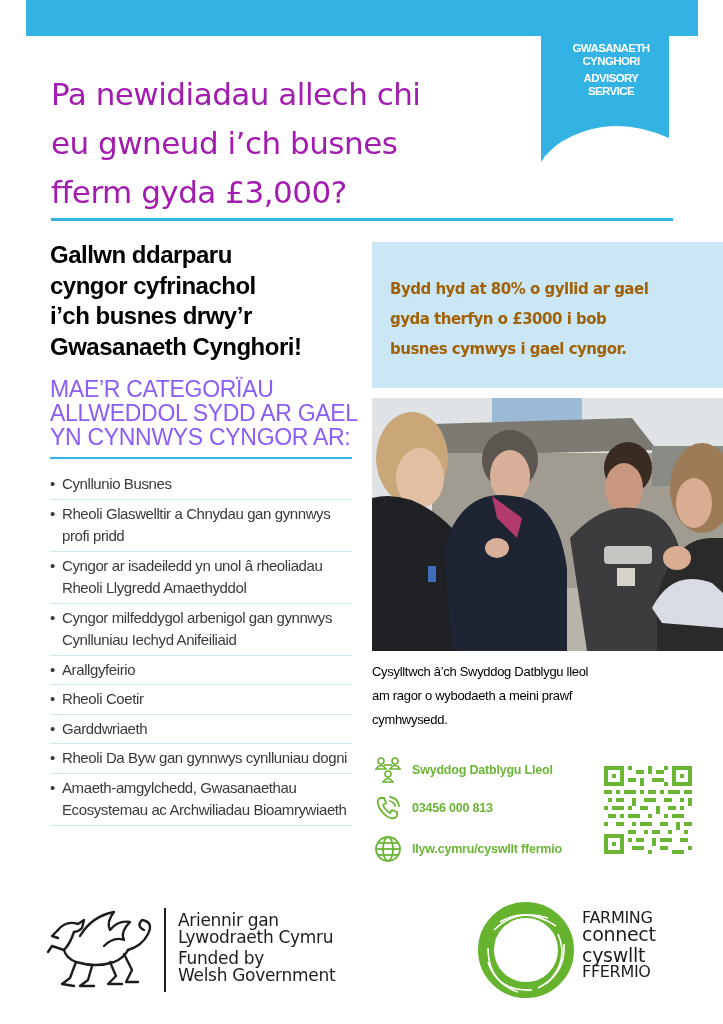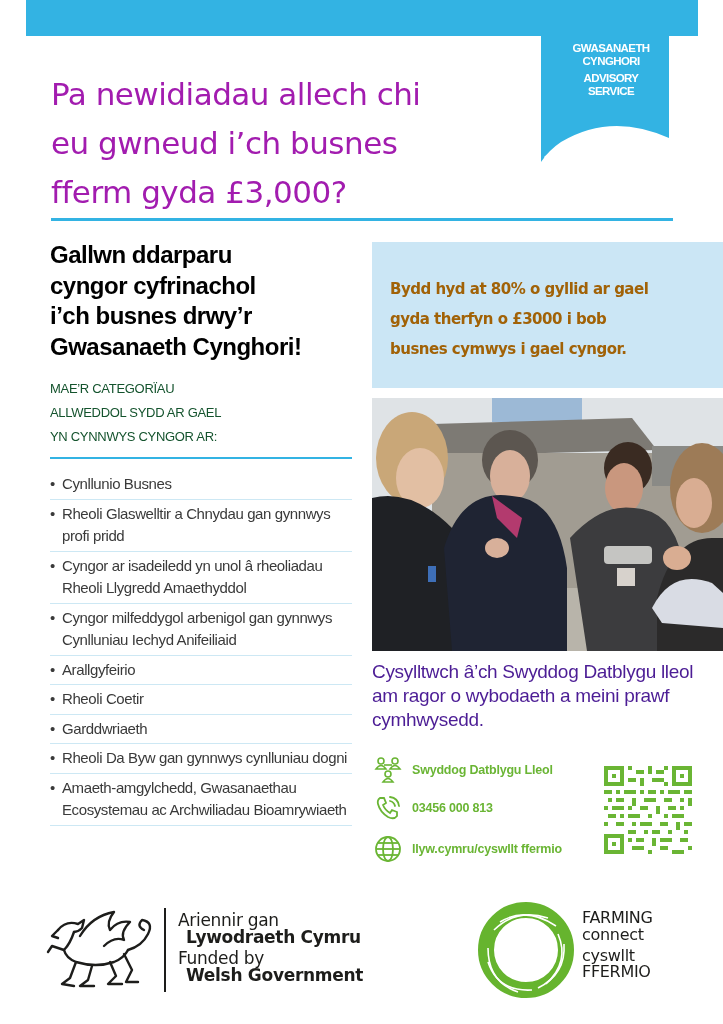--- a/index.html
+++ b/index.html
@@ -8,49 +8,49 @@
   .banner { position:absolute; left:541px; top:30px; width:128px; height:136px; }
   .banner svg { position:absolute; left:0; top:0; }
   .banner-text { position:absolute; left:0; top:12px; width:128px; text-align:center; color:#fff; font-family:"Liberation Sans", sans-serif; font-weight:bold; font-size:11.5px; line-height:13px; letter-spacing:-0.6px; }
   .banner-text div { margin:0;padding-left:12px; }
   .banner-text .gap { height:4px; }
 
   .headline { position:absolute; left:51px; top:70px; width:450px; font-family:"DejaVu Sans", sans-serif; font-size:31px; line-height:49px; font-weight:500; color:#a21caf; letter-spacing:-0.5px; }
   .headline-rule { position:absolute; left:51px; top:218px; width:622px; height:3px; background:#33b3e3; }
 
   .subhead { position:absolute; left:50px; top:240px; width:300px; font-family:Liberation Sans, sans-serif; font-weight:bold; color:#000000; font-size:24px; line-height:30.5px; letter-spacing:-0.5px; }
-  .cats-title { position:absolute; left:50px; top:377px; width:310px; font-family:"Liberation Sans", sans-serif; font-size:13px; line-height:24px; color:#14532d; letter-spacing:-0.3px; }
+  .cats-title { position:absolute; left:50px; top:377px; width:310px; font-family:"Liberation Sans", sans-serif; font-size:23px; line-height:24px; color:#8b5cf6; letter-spacing:-0.3px; }
   .cats-rule { position:absolute; left:50px; top:457px; width:302px; height:2px; background:#33b3e3; }
 
   .cat-list { position:absolute; left:50px; top:470px; width:302px; margin:0; padding:0; list-style:none; }
   .cat-list li { border-bottom:1.5px solid #cde8f4; padding:3px 0 3px 0; font-family:"Liberation Sans", sans-serif; font-size:15px; line-height:22.5px; color:#3a3a3a; letter-spacing:-0.4px; display:flex; }
   .cat-list li .bullet { width:12px; flex:none; }
   .cat-list li .txt { flex:1; }
 
   .funding-box { position:absolute; left:372px; top:242px; width:351px; height:146px; background:#cbe6f5; }
   .funding-text { position:absolute; left:18px; top:32px; width:320px; font-family:"DejaVu Sans", sans-serif; font-size:15px; line-height:30px; font-weight:bold; color:#a16207; letter-spacing:-0.5px; }
 
   .photo { position:absolute; left:372px; top:398px; width:351px; height:253px; overflow:hidden; background:#d9dcd8; }
 
-  .contact-text { position:absolute; left:372px; top:660px; width:330px; font-family:"Liberation Sans", sans-serif; font-size:19px; line-height:24px; color:#4c1d95; letter-spacing:-0.3px; }
+  .contact-text { position:absolute; left:372px; top:660px; width:330px; font-family:"Liberation Sans", sans-serif; font-size:13px; line-height:24px; color:#000000; letter-spacing:-0.3px; }
 
   .contact-row { position:absolute; left:374px; width:220px; height:28px; display:flex; align-items:center; }
   .contact-row .ico { width:28px; height:28px; flex:none; }
   .contact-row .lbl { margin-left:10px; font-family:"Liberation Sans", sans-serif; font-size:12.5px; font-weight:bold; color:#6ab534; letter-spacing:-0.2px; }
   .qr { position:absolute; left:604px; top:766px; width:88px; height:88px; }
 
   .gov-logo { position:absolute; left:44px; top:906px; width:290px; height:86px; }
   .gov-divider { position:absolute; left:164px; top:908px; width:2px; height:84px; background:#1d1d1b; }
   .gov-text { position:absolute; left:178px; top:912px; font-family:"DejaVu Sans", sans-serif; font-size:17px; line-height:17px; color:#1d1d1b; letter-spacing:-0.3px; }
-  .gov-text .b { font-weight:bold;margin-left:8px; }
+  .gov-text .b { font-weight:normal; }
 
   .fc-logo { position:absolute; left:476px; top:900px; width:100px; height:100px; }
   .fc-text { position:absolute; left:582px; top:909px; font-family:"DejaVu Sans", sans-serif; color:#1d1d1b; }
   .fc-text .big { font-weight:normal; font-size:16px; line-height:18px; letter-spacing:-0.3px; }
-  .fc-text .small { font-size:16px; line-height:15px; letter-spacing:-0.3px; }
+  .fc-text .small { font-size:19px; line-height:15px; letter-spacing:-0.3px; }
 </style>
 </head>
 <body>
 
 <div class="topbar"></div>
 
 <div class="banner">
   <svg width="128" height="136" viewBox="0 0 128 136">
     <path d="M0 0 H128 V108 Q70 82 20 112 Q8 120 0 132 Z" fill="#33b3e3"></path>
     <path d="M4 128 Q40 96 96 100" stroke="#ffffff" stroke-width="3" fill="none"></path>

